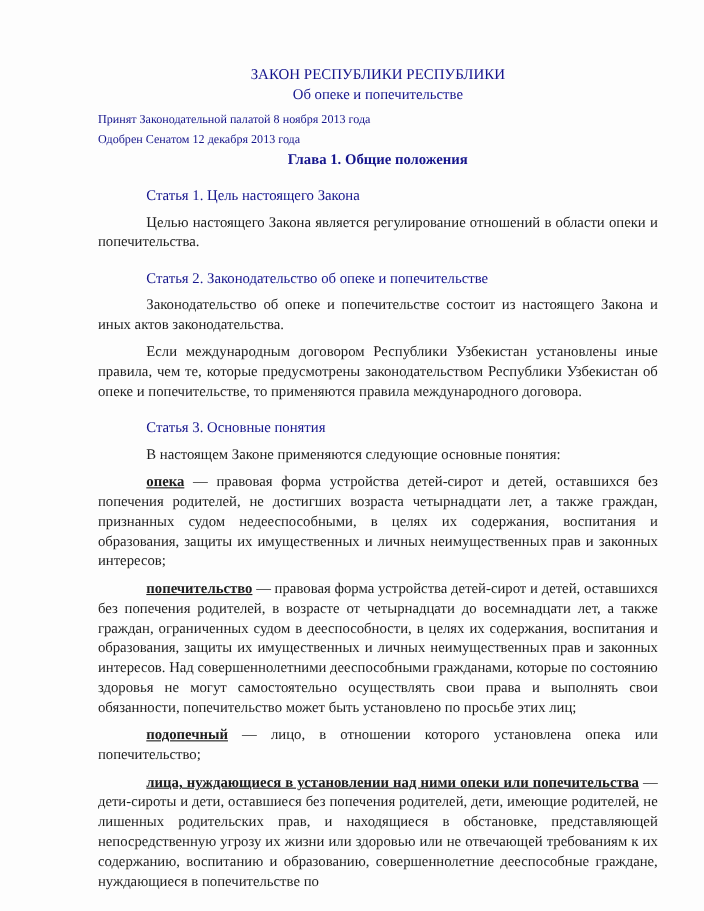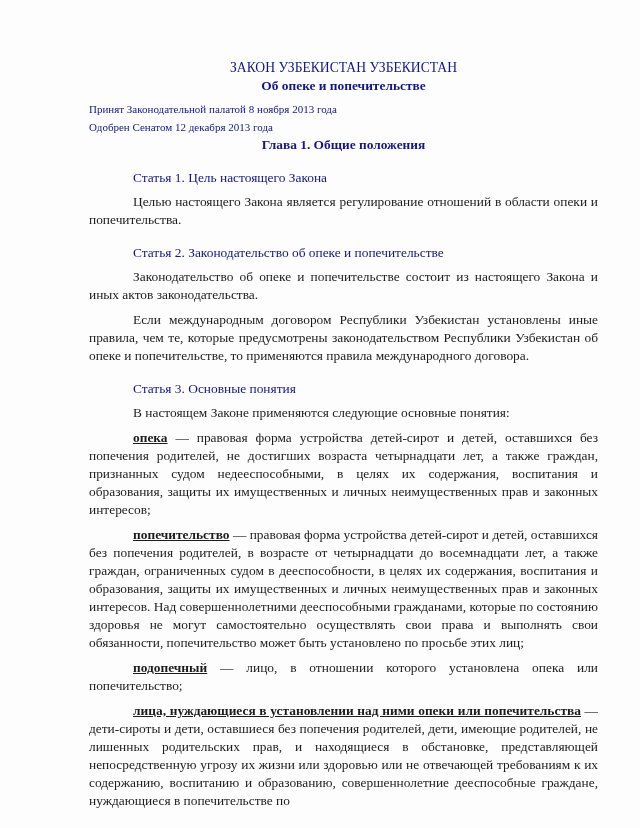--- a/index.html
+++ b/index.html
@@ -8,34 +8,34 @@
       font-family: "Liberation Serif", "DejaVu Serif", serif;
       color: #1c1c1c;
     }
     .page {
       position: absolute; left: 89px; top: 59px; width: 509px;
       font-size: 13.4px; line-height: 18px;
     }
     .blue { color: #14148c; }
     .center { text-align: center; }
     .title { font-size: 13.6px; margin: 0; letter-spacing: 0; }
-    .subtitle { font-weight: bold; font-size: 13.4px; margin: 0 0 5px 0; }
+    .subtitle { font-weight: normal; font-size: 13.4px; margin: 0 0 5px 0; }
     .meta { margin: 0; font-size: 11px; }
     .chapter { font-weight: bold; margin: 0 0 2px 0; }
     .article { font-weight: normal; margin: 15px 0 6px 44px; }
     p.body {
       margin: 0 0 7px 0; text-align: justify; text-indent: 44px;
     }
     .term { font-weight: bold; text-decoration: underline; }
   </style>
 </head>
 <body>
 
 <div class="page">
-  <p class="title center blue">ЗАКОН УЗБЕКИСТАН УЗБЕКИСТАН</p>
+  <p class="title center blue">ЗАКОН РЕСПУБЛИКИ РЕСПУБЛИКИ</p>
   <p class="subtitle center blue">Об опеке и попечительстве</p>
   <p class="meta blue">Принят Законодательной палатой 8 ноября 2013 года</p>
   <p class="meta blue">Одобрен Сенатом 12 декабря 2013 года</p>
   <p class="chapter center blue">Глава 1. Общие положения</p>
 
   <section>
     <p class="article blue">Статья 1. Цель настоящего Закона</p>
     <p class="body">Целью настоящего Закона является регулирование отношений в области опеки и попечительства.</p>
   </section>
 

